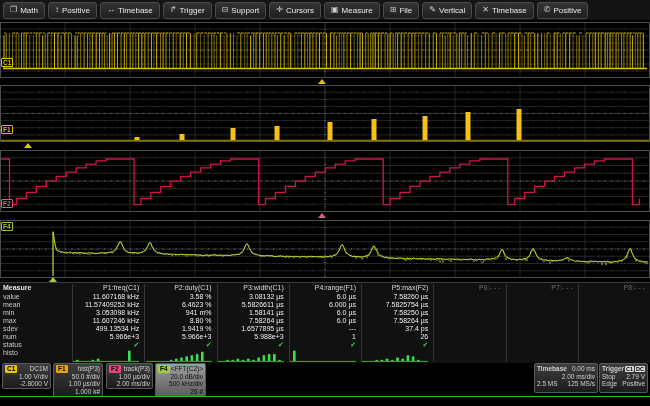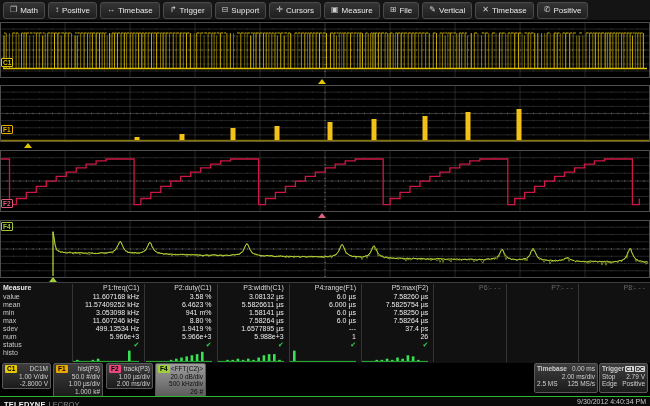--- a/index.html
+++ b/index.html
@@ -846,19 +846,13 @@
       <span>Stop</span>
       <span>2.79 V</span>
     </div>
     <div class="spread">
       <span>Edge</span>
       <span>Positive</span>
     </div>
   </div>
 
   <div class="green-line"></div>
-  <div class="footer">
-    <div class="brand">
-      <b>TELEDYNE</b><span>LECROY</span>
-    </div>
-    <div class="datetime">9/30/2012 4:40:34 PM</div>
-  </div>
 </div>
 
 </body></html>

